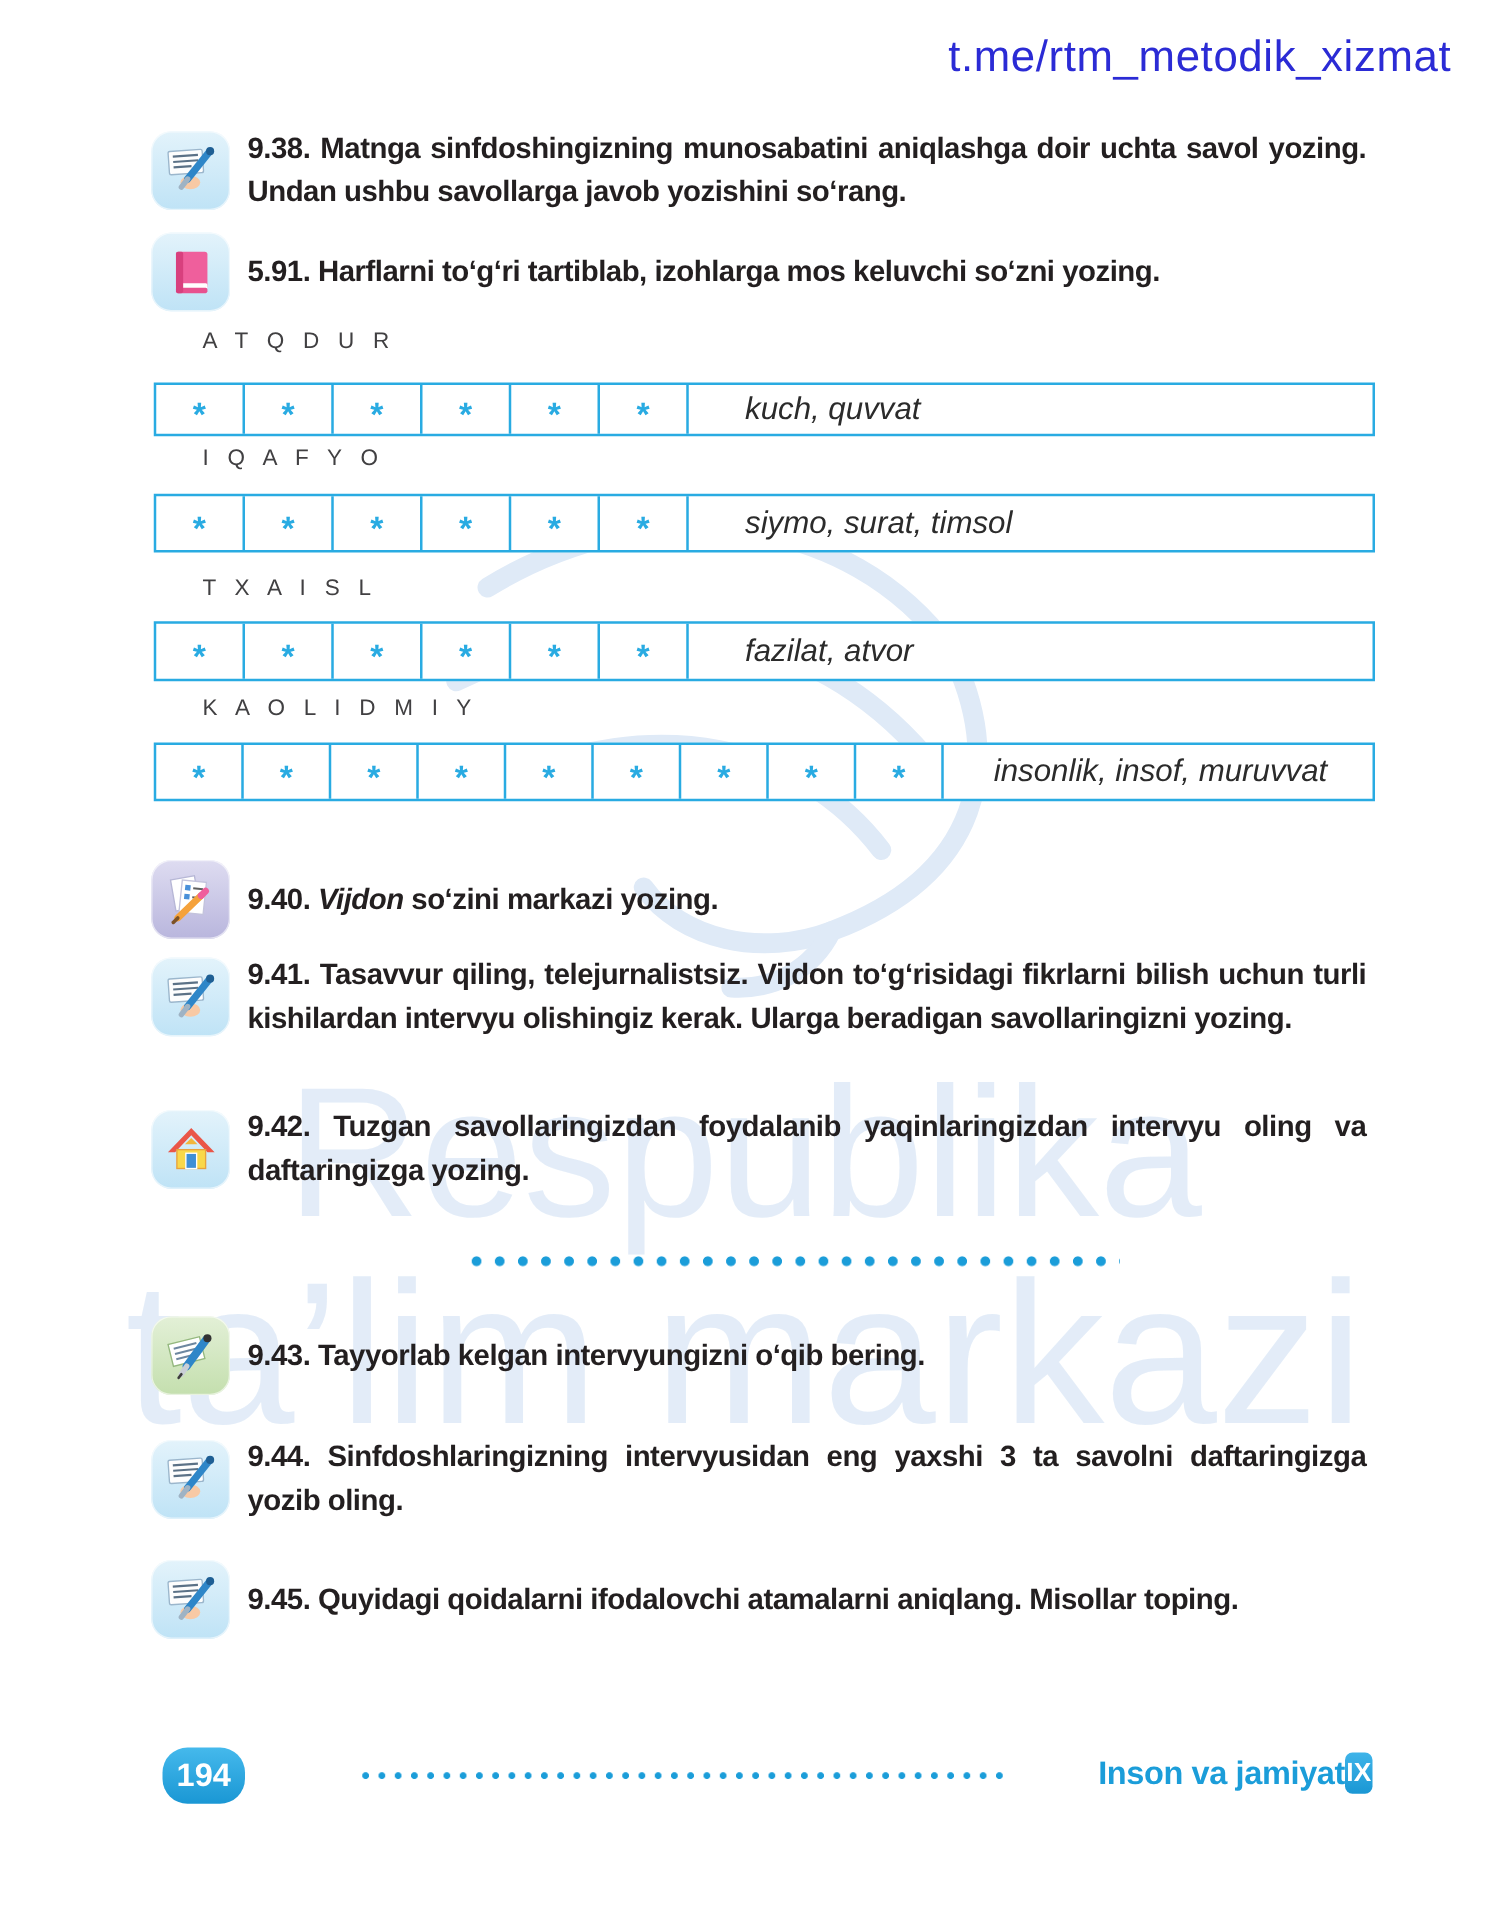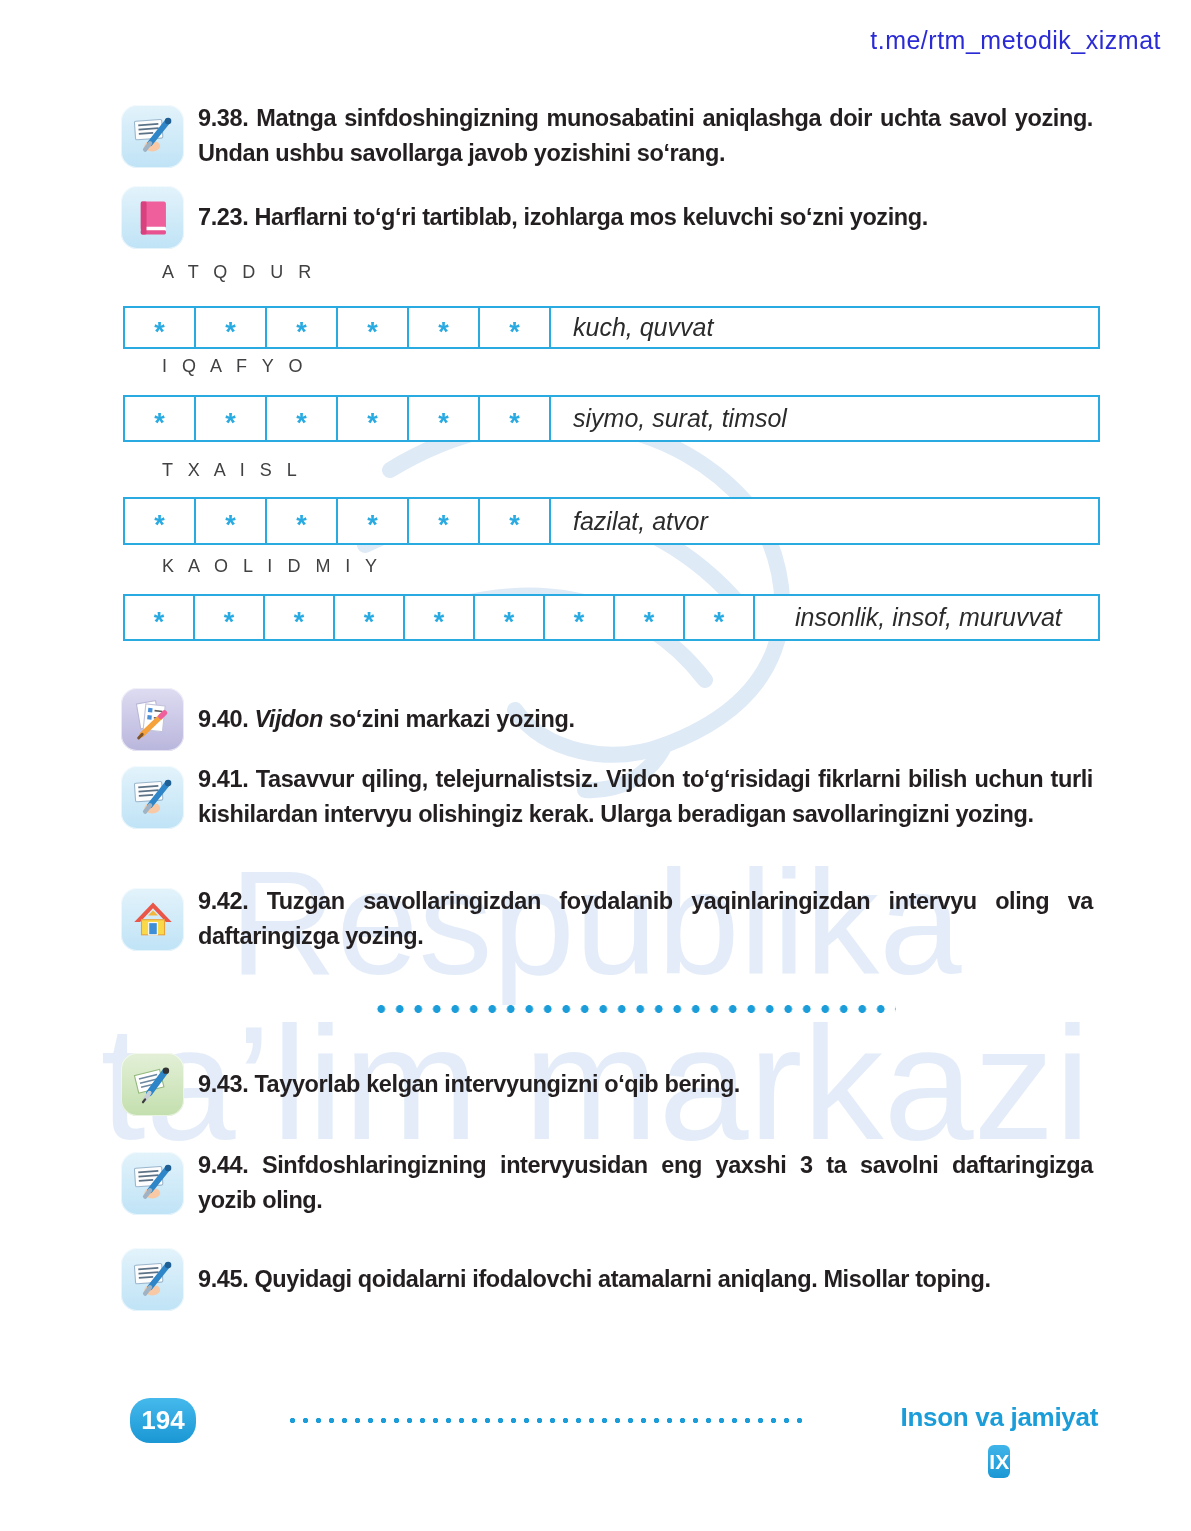--- a/index.html
+++ b/index.html
@@ -8,21 +8,21 @@
     font-family:"Liberation Sans", sans-serif;color:#231f20;
   }
   
   .wm{position:absolute;z-index:0;pointer-events:none;}
   .wm-text{color:#d3e2f4;opacity:.62;font-weight:400;white-space:nowrap;}
   .wm1{top:838px;left:50%;transform:translateX(-50%);font-size:148px;}
   .wm2{top:990px;left:50%;transform:translateX(-50%);font-size:162px;}
   .wm-bird{left:320px;top:380px;}
   
   .z{position:absolute;z-index:1;}
-  .tg-link{top:26px;right:30px;font-size:25px;color:#2b2bd5;text-decoration:none;font-weight:500;letter-spacing:0.5px;}
+  .tg-link{top:26px;right:30px;font-size:35px;color:#2b2bd5;text-decoration:none;font-weight:500;letter-spacing:0.5px;}
   
   .ex{left:121px;width:972px;display:flex;gap:14px;align-items:center;}
   .ex.top{align-items:flex-start;}
   .ex.top .icon-box{margin-top:4px;}
   .icon-box{flex:none;width:63px;height:63px;border-radius:16px;display:flex;align-items:center;justify-content:center;
     background:linear-gradient(180deg,#e3f3fb 0%,#bfe3f6 100%);box-shadow:inset 0 0 0 1px rgba(255,255,255,.6);}
   .icon-box.purple{background:linear-gradient(180deg,#dedcf1 0%,#b9b6dd 100%);}
   .icon-box.green{background:linear-gradient(180deg,#e3f0d7 0%,#c4dfae 100%);}
   .ex-text{font-size:23.5px;font-weight:700;letter-spacing:-0.4px;line-height:35px;text-align:justify;width:895px;}
   .ex-text.single{text-align:left;}
@@ -32,32 +32,32 @@
   
   .letters{left:162px;font-size:18px;letter-spacing:5px;color:#414042;font-weight:500;white-space:nowrap;}
   .l1{top:262px}.l2{top:356px}.l3{top:460px}.l4{top:556px}
   
   .ptable{left:123px;width:977px;display:flex;border:2px solid #29abe2;background:#fff;box-sizing:border-box;}
   .t1{top:306px;height:43px}.t2{top:395px;height:47px}.t3{top:497px;height:48px}.t4{top:594px;height:47px}
   .star-row{display:flex;}
   .star-cell{width:71px;box-sizing:border-box;border-right:2px solid #29abe2;display:flex;align-items:center;justify-content:center;
     color:#29abe2;font-size:27px;font-weight:700;padding-top:9px;}
   .t4 .star-cell{width:70px;}
-  .hint-cell{flex:1;display:flex;align-items:center;padding-left:22px;font-style:italic;font-size:25px;color:#2b2b2b;}
+  .hint-cell{flex:1;display:flex;align-items:center;padding-left:45px;font-style:italic;font-size:25px;color:#2b2b2b;}
   .t4 .hint-cell{padding-left:40px;}
   
   .dots-mid{left:372px;top:1004px;width:524px;height:10px;
     background-image:radial-gradient(circle,#1b9dd9 3.6px,rgba(0,0,0,0) 4.2px);background-size:18.5px 10px;background-repeat:repeat-x;}
   .footer-dots{left:286px;top:1417px;width:518px;height:7px;
     background-image:radial-gradient(circle,#1b9dd9 2.4px,rgba(0,0,0,0) 3px);background-size:13px 7px;background-repeat:repeat-x;}
   
   .page-badge{left:130px;top:1398px;width:66px;height:45px;border-radius:20px;
     background:linear-gradient(180deg,#45b9ec 0%,#1a97d4 100%);color:#fff;font-size:26px;font-weight:700;
     display:flex;align-items:center;justify-content:center;}
-  .footer-right{right:93px;top:1402px;display:flex;align-items:center;gap:12px;flex-direction:column;}
+  .footer-right{right:93px;top:1402px;display:flex;align-items:center;}
   .footer-title{color:#1b9dd9;font-size:26px;font-weight:700;letter-spacing:-0.3px;}
   .grade-badge{width:22px;height:33px;border-radius:6px;background:linear-gradient(180deg,#3fb4e9,#1a97d4);
     color:#fff;font-size:21px;font-weight:700;display:flex;align-items:center;justify-content:center;}
 </style>
 </head>
 <body>
 
 <div class="page">
 
   <svg class="wm wm-bird" width="560" height="430" viewBox="0 0 560 430" fill="none">
@@ -94,21 +94,21 @@
 
   <div class="z ex e39">
     <div class="icon-box">
       <svg width="46" height="46" viewBox="0 0 64 64">
         <rect x="15" y="9" width="35" height="41" rx="3" fill="#ef5f9c"></rect>
         <rect x="15" y="44" width="35" height="7" rx="2" fill="#ffffff"></rect>
         <rect x="15" y="49" width="35" height="6" rx="2" fill="#e8518f"></rect>
         <rect x="15" y="9" width="8" height="46" rx="2" fill="#d8407e"></rect>
       </svg>
     </div>
-    <div class="ex-text single">7.23. Harflarni to‘g‘ri tartiblab, izohlarga mos keluvchi so‘zni yozing.</div>
+    <div class="ex-text single">5.91. Harflarni to‘g‘ri tartiblab, izohlarga mos keluvchi so‘zni yozing.</div>
   </div>
 
   <div class="z letters l1">A T Q D U R</div>
   <div class="z ptable t1">
     <div class="star-row">
         <div class="star-cell">*</div>
         <div class="star-cell">*</div>
         <div class="star-cell">*</div>
         <div class="star-cell">*</div>
         <div class="star-cell">*</div>

